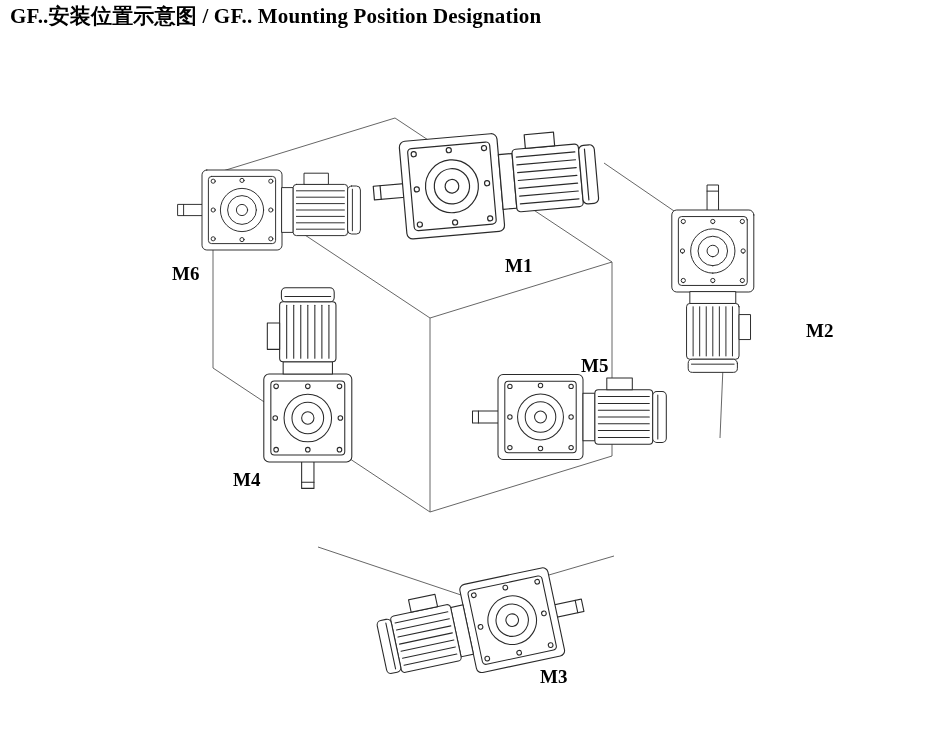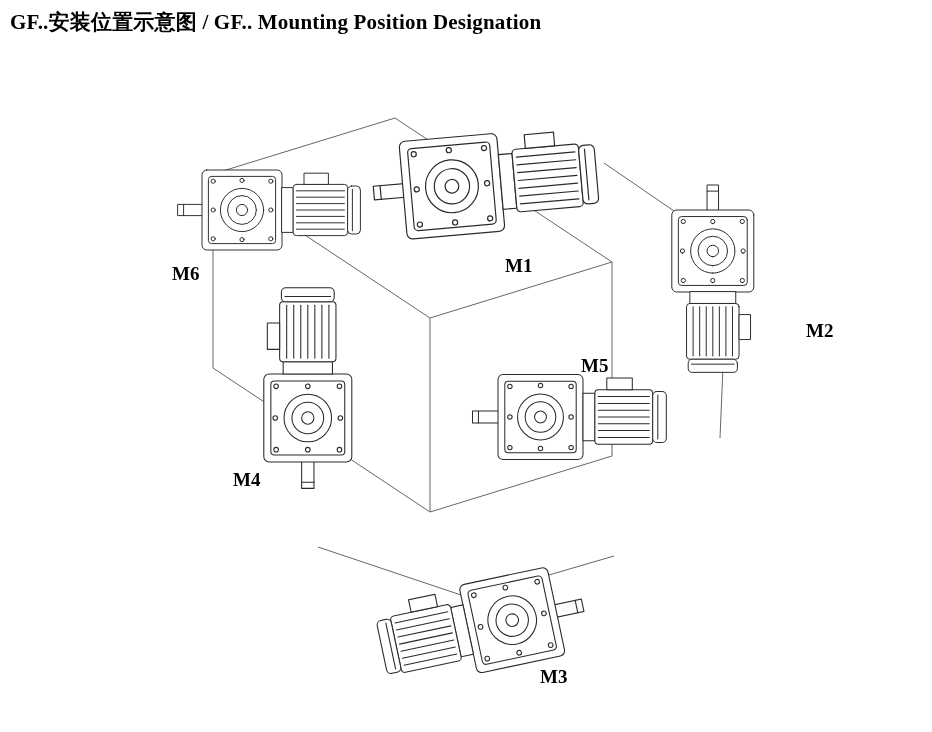--- a/index.html
+++ b/index.html
@@ -7,21 +7,21 @@
     position:relative;
     width:932px;height:732px;
     background:#ffffff;
     overflow:hidden;
     font-family:"Liberation Serif", serif;
   }
   .title{
     position:relative;
     z-index:2;
     margin:0;
-    padding:8px 0 0 10px;
+    padding:2px 0 0 10px;
     font-size:21px;
     font-weight:bold;
     color:#000;
     letter-spacing:0.2px;
     font-family:"Liberation Serif", serif;
   }
   svg.diagram{
     position:absolute;
     left:0;top:0;
     width:932px;height:732px;

